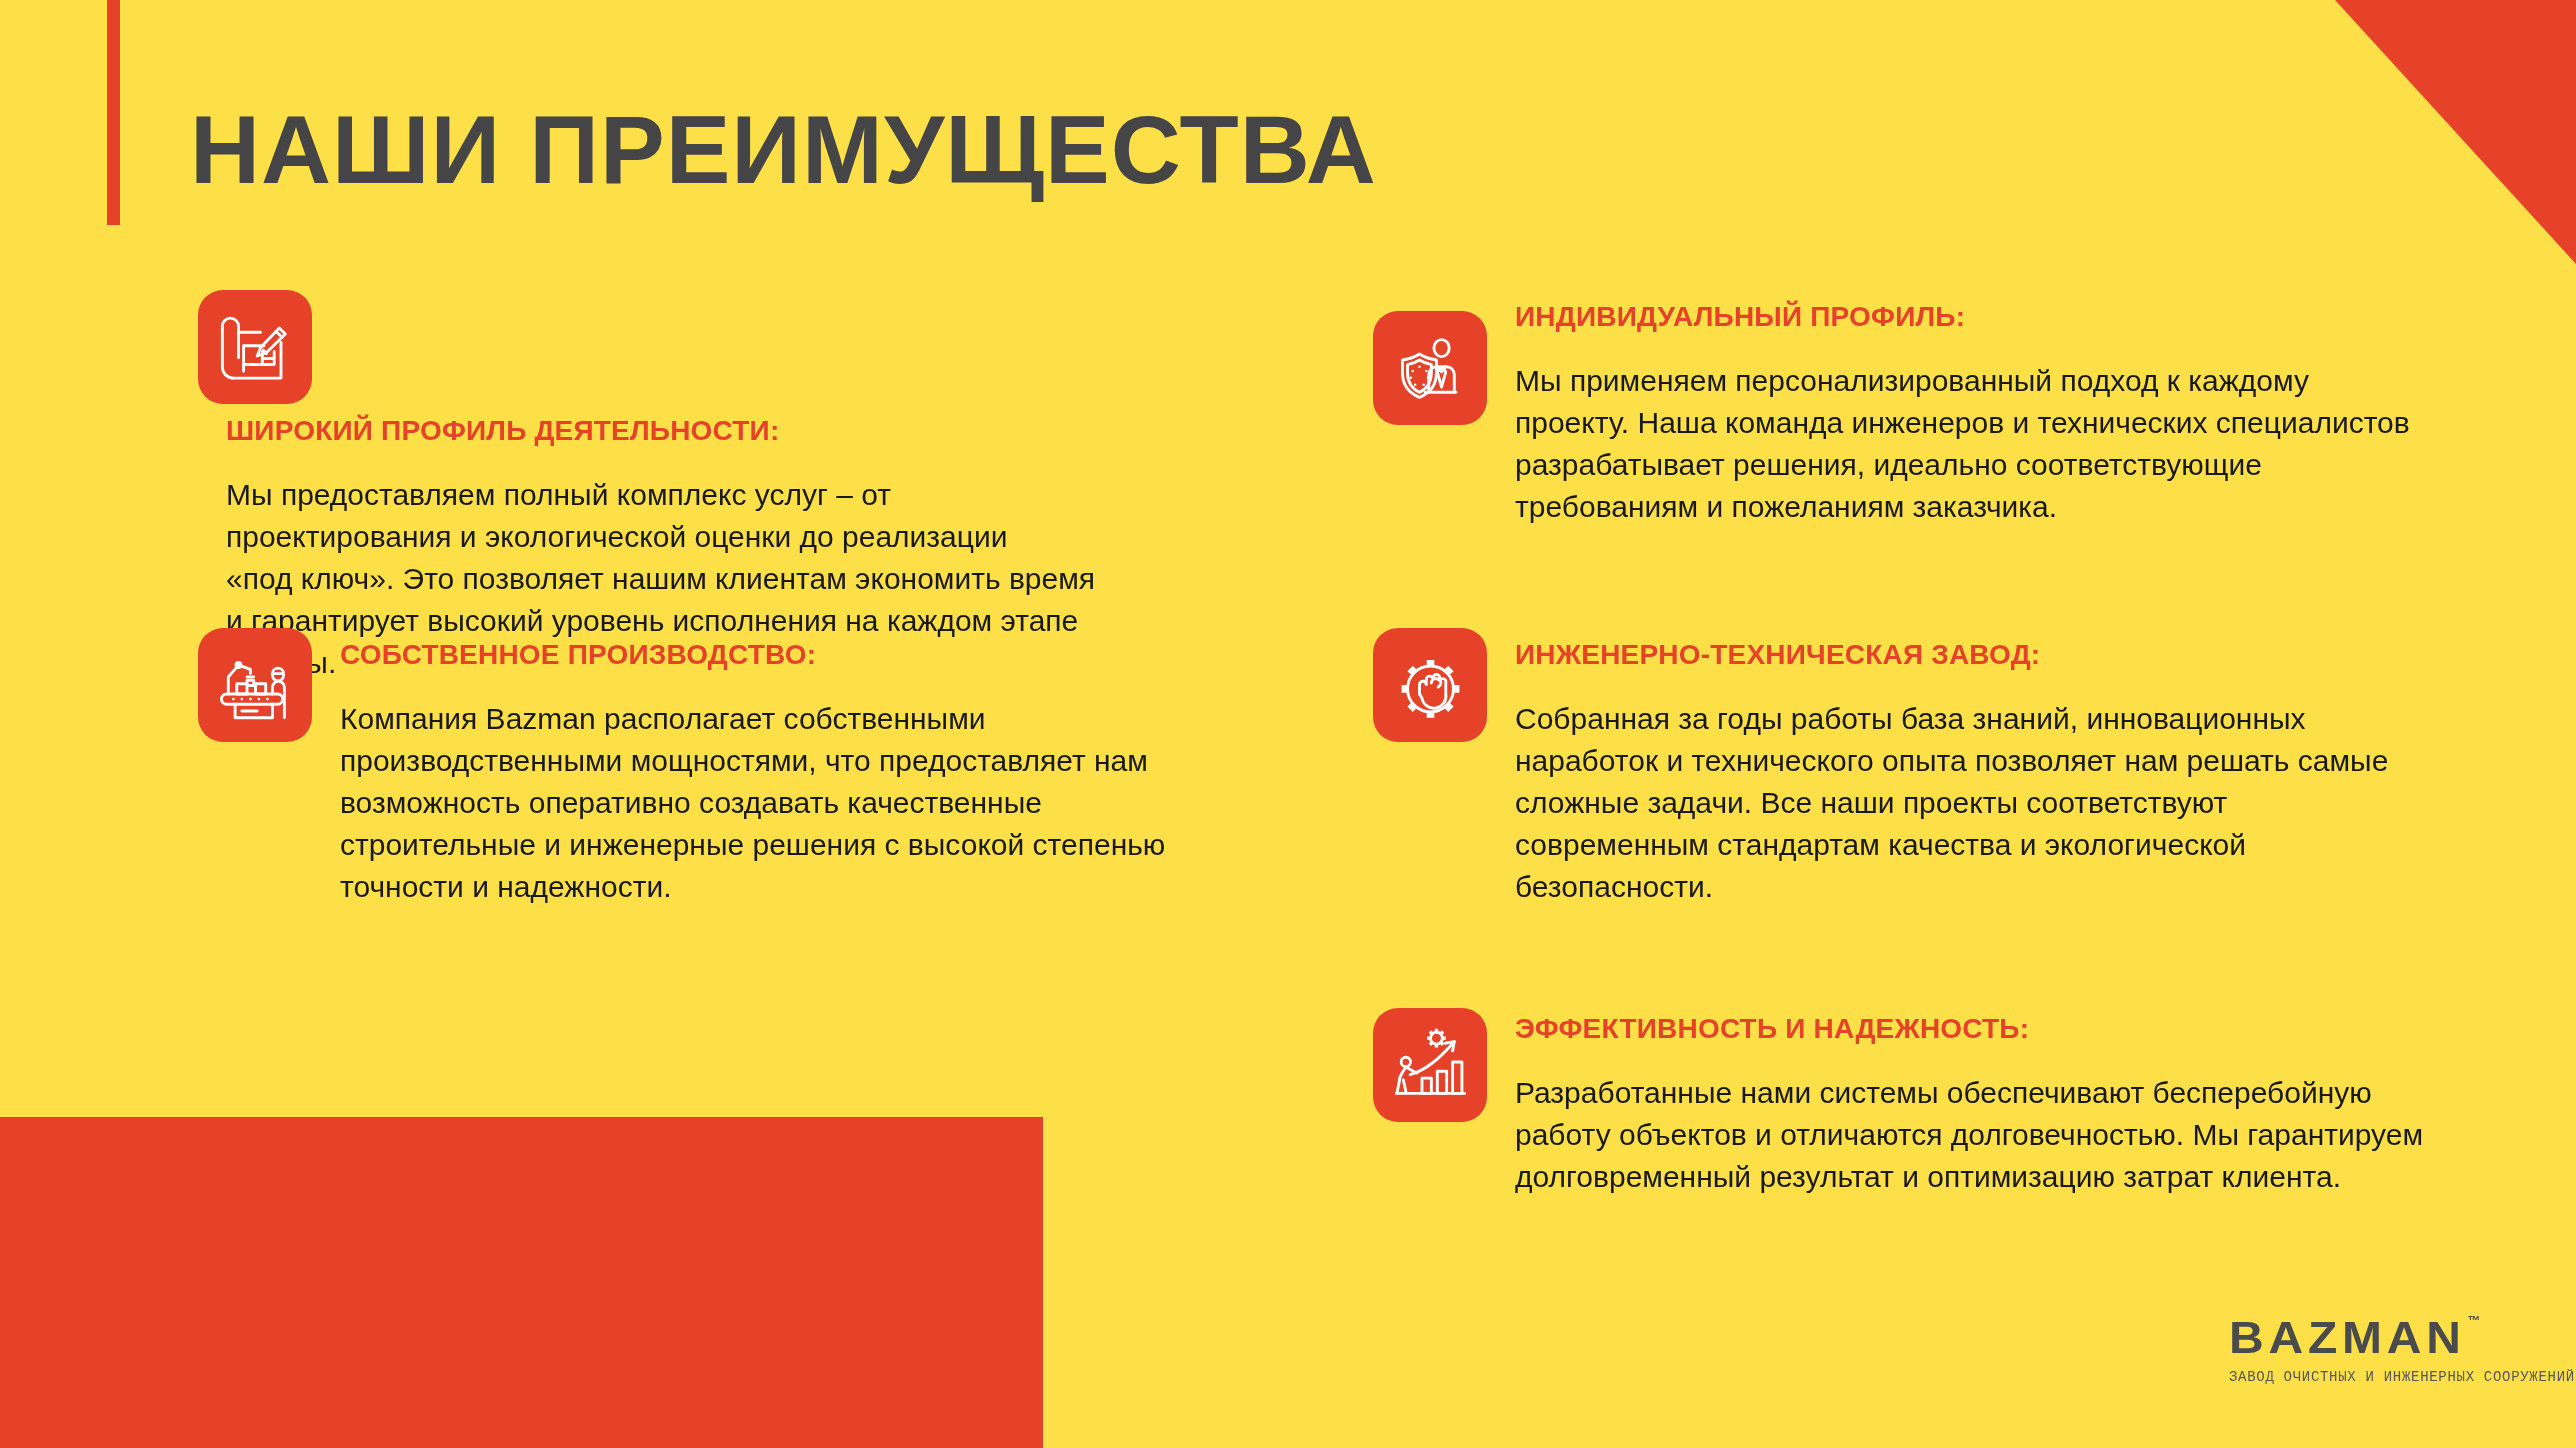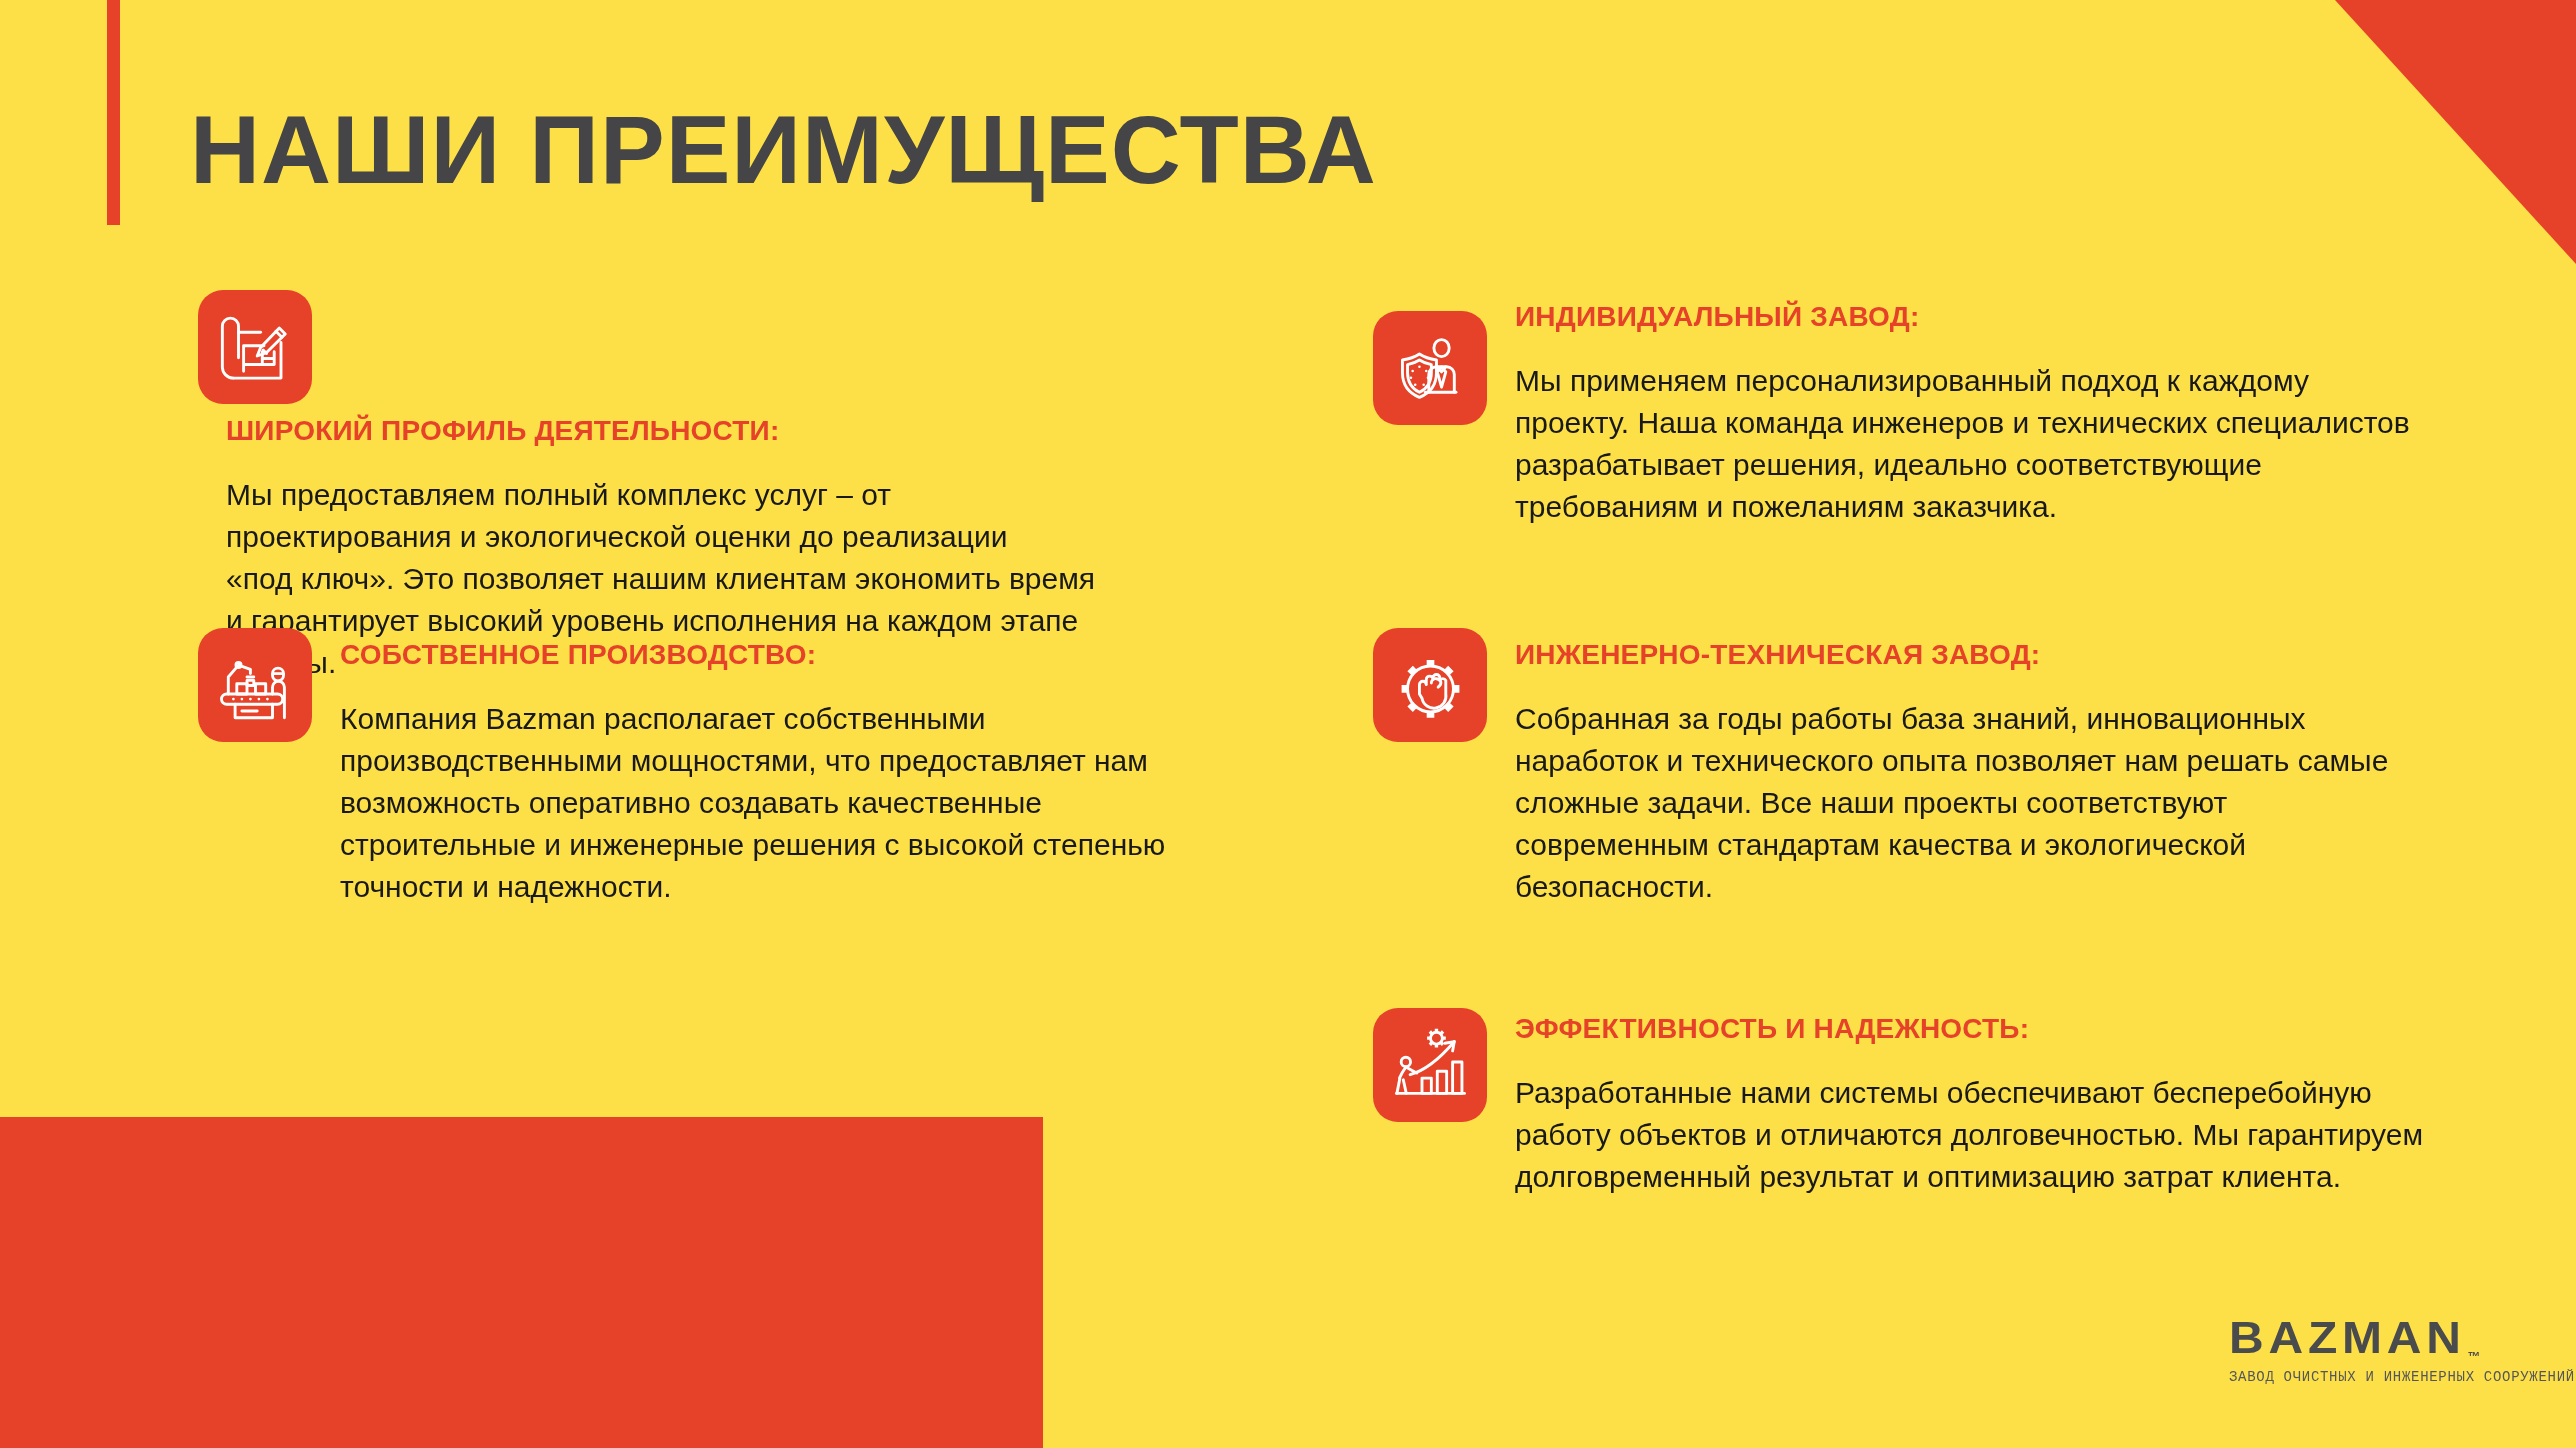--- a/index.html
+++ b/index.html
@@ -35,21 +35,21 @@
   .b2{left:198px;top:628px;} .b2 .txt{width:951px;}
   .b3{left:1373px;top:290px;} .b3 .txt{width:1033px;} .b3 .iconwrap{margin-top:21px;}
   .b4{left:1373px;top:628px;} .b4 .txt{width:1033px;}
   .b5{left:1373px;top:1002px;} .b5 .txt{width:1033px;} .b5 .iconwrap{margin-top:5.8px;}
   
   .lineicon{fill:none;stroke:#fff;stroke-width:3.4;stroke-linecap:round;stroke-linejoin:round;}
   .lineicon .fillwhite{fill:#fff;stroke:none;}
   .lineicon .tooth{stroke-width:9;stroke-linecap:butt;}
   
   .logo{position:absolute;left:2229px;top:1316px;color:#4A4B4D;}
-  .wordmark-row{display:flex;align-items:flex-end;}
+  .wordmark-row{display:flex;align-items:flex-start;}
   .wordmark{font-size:48px;font-weight:700;letter-spacing:4.8px;line-height:1;white-space:nowrap;
     transform:scaleY(0.92);transform-origin:left top;}
   .tm{font-size:12.6px;font-weight:700;margin-left:1.9px;margin-top:-1.9px;}
   .tagline{margin-top:4.8px;font-size:14px;letter-spacing:0.7px;color:#55565A;white-space:nowrap;font-family:Liberation Mono, monospace;}
 </style>
 </head>
 <body>
 
 <div class="slide">
 
@@ -120,21 +120,21 @@
         <circle class="fillwhite" cx="37" cy="48" r="1.5"></circle>
           <circle class="fillwhite" cx="29" cy="53" r="1.5"></circle>
         <circle class="fillwhite" cx="45" cy="53" r="1.5"></circle>
           <circle class="fillwhite" cx="27" cy="61" r="1.5"></circle>
         <circle class="fillwhite" cx="47" cy="61" r="1.5"></circle>
           <circle class="fillwhite" cx="32" cy="69" r="1.5"></circle>
         <circle class="fillwhite" cx="42" cy="69" r="1.5"></circle>
       </svg>
     </div>
     <div class="txt">
-      <h3>ИНДИВИДУАЛЬНЫЙ ЗАВОД:</h3>
+      <h3>ИНДИВИДУАЛЬНЫЙ ПРОФИЛЬ:</h3>
       <p>Мы применяем персонализированный подход к каждому
 проекту. Наша команда инженеров и технических специалистов
 разрабатывает решения, идеально соответствующие
 требованиям и пожеланиям заказчика.</p>
     </div>
   </div>
 
   <div class="block b4">
     <div class="iconwrap">
       <svg class="lineicon" viewBox="0 0 100 100" aria-hidden="true">

